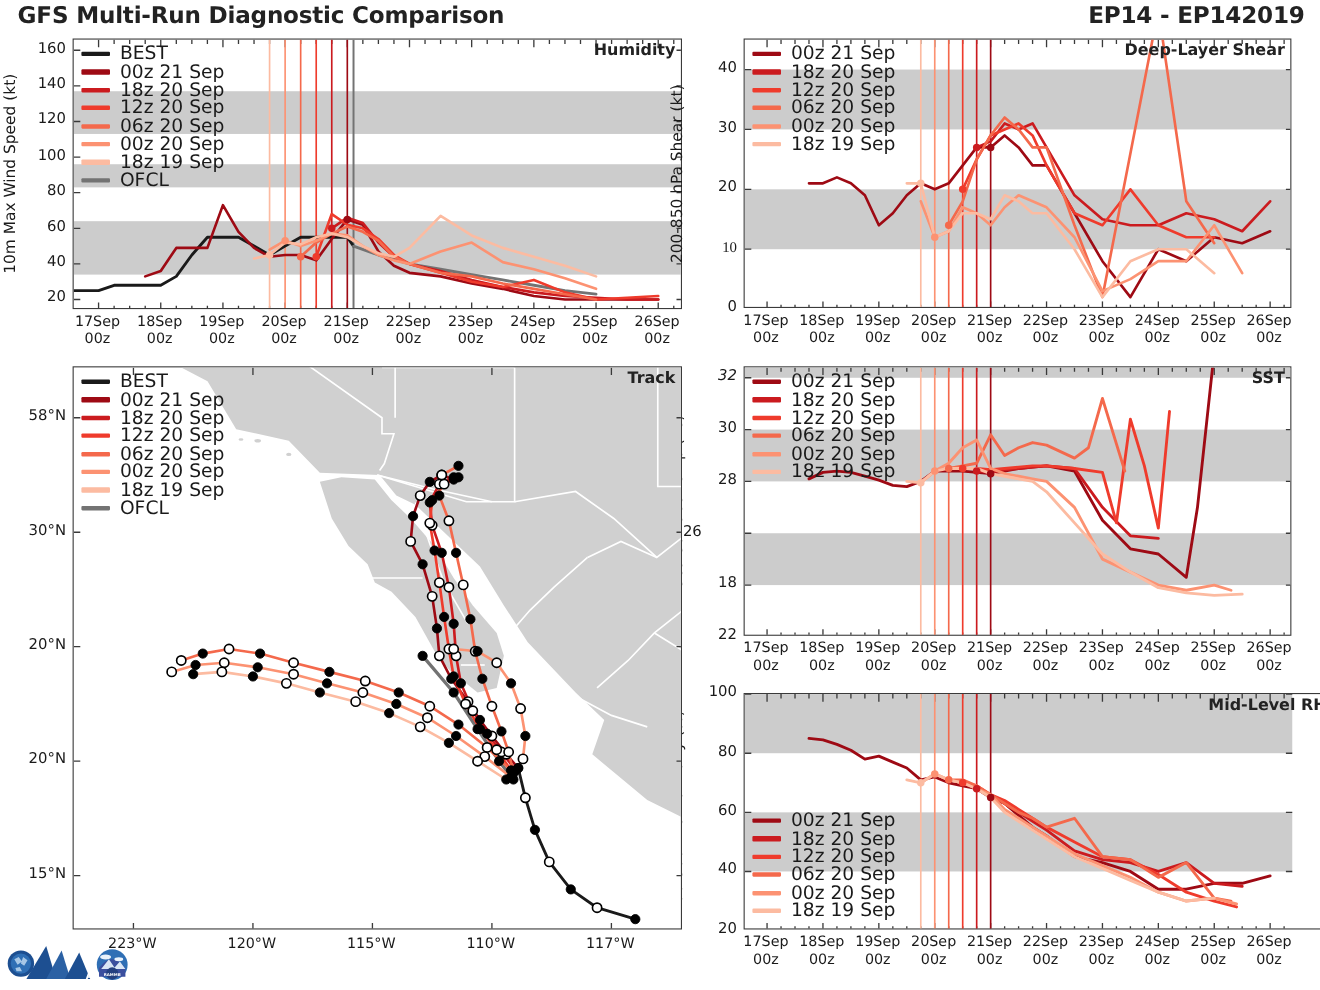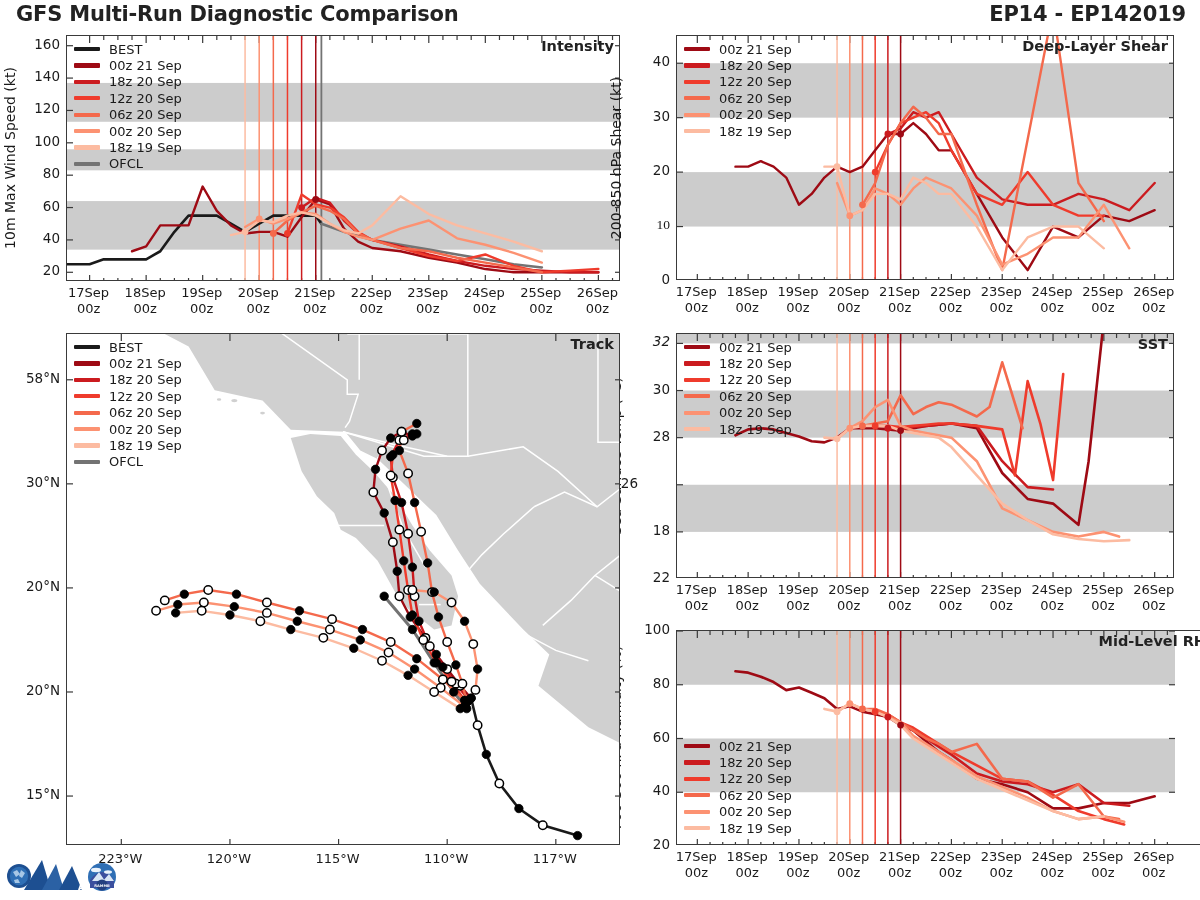--- a/index.html
+++ b/index.html
@@ -9,21 +9,21 @@
   #title-left{left:16px;top:2px;}
   #title-right{right:14px;top:2px;}
   .panel{position:absolute;box-sizing:border-box;}
   .frame{position:absolute;left:0;top:0;right:0;bottom:0;border:1.4px solid #3a3a3a;background:#fff;overflow:hidden;}
   .plotsvg{position:absolute;left:0;top:0;}
   .ptitle{position:absolute;right:6px;top:3px;font-weight:bold;font-size:14.5px;color:#222;z-index:6;white-space:nowrap;}
   .ylabel{position:absolute;font-size:14px;color:#1a1a1a;white-space:nowrap;
           transform-origin:0 0;transform:rotate(-90deg);}
   .ytick{position:absolute;font-size:13.5px;color:#1a1a1a;text-align:right;white-space:nowrap;}
   .xtick{position:absolute;font-size:13px;color:#1a1a1a;text-align:center;white-space:nowrap;line-height:1.22;}
-  .legend{position:absolute;z-index:7;font-size:13px;color:#1a1a1a;}
+  .legend{position:absolute;z-index:7;font-size:17px;color:#1a1a1a;}
   .legend .lrow{display:flex;align-items:center;height:16.4px;}
   .legend .swatch{width:26px;height:4.2px;border-radius:1px;margin-right:9px;flex:0 0 26px;}
   .legend .ltxt{white-space:nowrap;}
   #cira-logo{position:absolute;left:4px;top:850px;width:124px;height:46px;}
 </style>
 </head>
 <body>
 
 <div class="ttl" id="title-left">GFS Multi-Run Diagnostic Comparison</div>
 <div class="ttl" id="title-right">EP14 - EP142019</div>
@@ -143,21 +143,21 @@
           <polyline points="178.07142857142856,190.9736842105263 192.20408163265301,182.8815789473684 206.33673469387753,187.73684210526318 220.46938775510205,182.8815789473684 234.6020408163265,176.4078947368421 248.73469387755102,178.02631578947367 262.8673469387755,187.73684210526318 277,195.82894736842104 291.13265306122446,200.68421052631578 305.26530612244903,203.92105263157896 333.53061224489795,192.5921052631579 361.795918367347,184.5 390.0612244897959,202.30263157894737 418.32653061224494,208.7763157894737 446.59183673469397,216.8684210526316 474.8571428571429,226.57894736842104" fill="none" stroke="#fc9272" stroke-width="2.4" stroke-linejoin="round" stroke-linecap="round"></polyline>
           <polyline points="163.93877551020404,199.06578947368422 178.07142857142856,195.82894736842104 192.20408163265301,184.5 206.33673469387753,186.11842105263156 220.46938775510205,179.64473684210526 234.6020408163265,176.4078947368421 248.73469387755102,179.64473684210526 262.8673469387755,187.73684210526318 277,194.21052631578948 291.13265306122446,197.44736842105263 305.26530612244903,189.35526315789474 333.53061224489795,160.22368421052633 361.795918367347,178.02631578947367 390.0612244897959,189.35526315789474 418.32653061224494,197.44736842105263 446.59183673469397,205.53947368421052 474.8571428571429,215.25" fill="none" stroke="#fcbba1" stroke-width="2.4" stroke-linejoin="round" stroke-linecap="round"></polyline>
           <circle cx="248.73469387755102" cy="163.46052631578948" r="3.4" fill="#9e0a14"></circle>
           <circle cx="234.6020408163265" cy="171.55263157894737" r="3.4" fill="#cb1b1f"></circle>
           <circle cx="220.46938775510205" cy="197.44736842105263" r="3.4" fill="#ef3b2c"></circle>
           <circle cx="206.33673469387753" cy="197.44736842105263" r="3.4" fill="#f4694c"></circle>
           <circle cx="192.20408163265301" cy="182.8815789473684" r="3.4" fill="#fc9272"></circle>
           <circle cx="178.07142857142856" cy="195.82894736842104" r="3.4" fill="#fcbba1"></circle>
         </svg>
       </div>
-      <div class="ptitle">Intensity</div>
+      <div class="ptitle">Humidity</div>
       <div class="legend" style="left: 8px; top: 6px;">
         <div class="lrow">
           <div class="swatch" style="background: rgb(26, 26, 26);"></div>
           <div class="ltxt">BEST</div>
         </div>
         <div class="lrow">
           <div class="swatch" style="background: rgb(158, 10, 20);"></div>
           <div class="ltxt">00z 21 Sep</div>
         </div>
         <div class="lrow">

